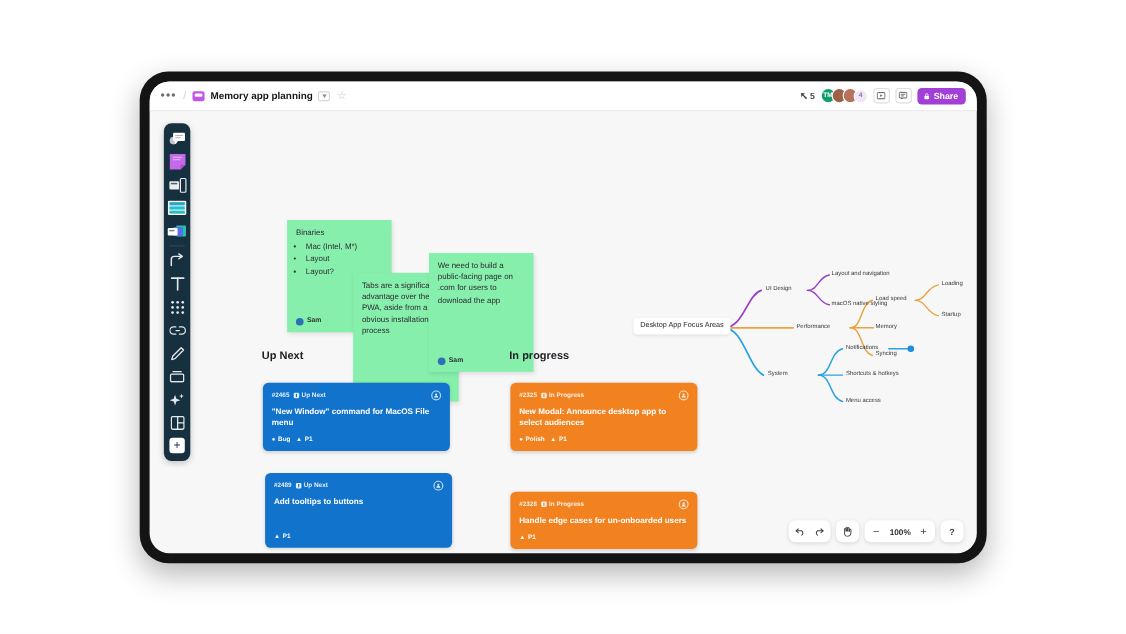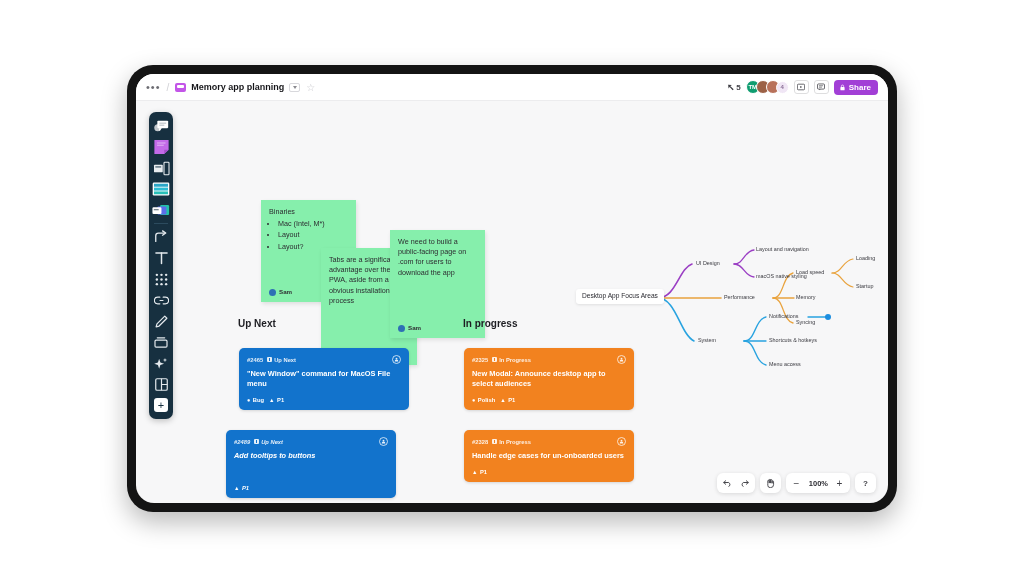--- a/index.html
+++ b/index.html
@@ -512,21 +512,21 @@
           <span class="tag-ico">●</span>
           <span>Bug</span>
         </span>
         <span class="tag">
           <span class="tag-ico">▲</span>
           <span>P1</span>
         </span>
       </div>
     </div>
 
-    <div class="card blue" style="left:90px; top:329px;font-style:italic;">
+    <div class="card blue" style="left:105px; top:329px;">
       <div class="card-top">
         <span>#2489</span>
         <span class="card-status">
           <span class="st-sq"></span>
           <span>Up Next</span>
         </span>
         <span class="card-avatar">
           <svg width="5" height="5" viewBox="0 0 8 8">
                 <circle cx="4" cy="2.6" r="1.5" fill="#fff"></circle>
                 <path d="M1 7 a3 3 0 0 1 6 0 Z" fill="#fff"></path>
@@ -562,21 +562,21 @@
           <span class="tag-ico">●</span>
           <span>Polish</span>
         </span>
         <span class="tag">
           <span class="tag-ico">▲</span>
           <span>P1</span>
         </span>
       </div>
     </div>
 
-    <div class="card orange" style="left:328px; top:329px;">
+    <div class="card orange" style="left:328px; top:346px;">
       <div class="card-top">
         <span>#2328</span>
         <span class="card-status">
           <span class="st-sq"></span>
           <span>In Progress</span>
         </span>
         <span class="card-avatar">
           <svg width="5" height="5" viewBox="0 0 8 8">
                 <circle cx="4" cy="2.6" r="1.5" fill="#fff"></circle>
                 <path d="M1 7 a3 3 0 0 1 6 0 Z" fill="#fff"></path>

